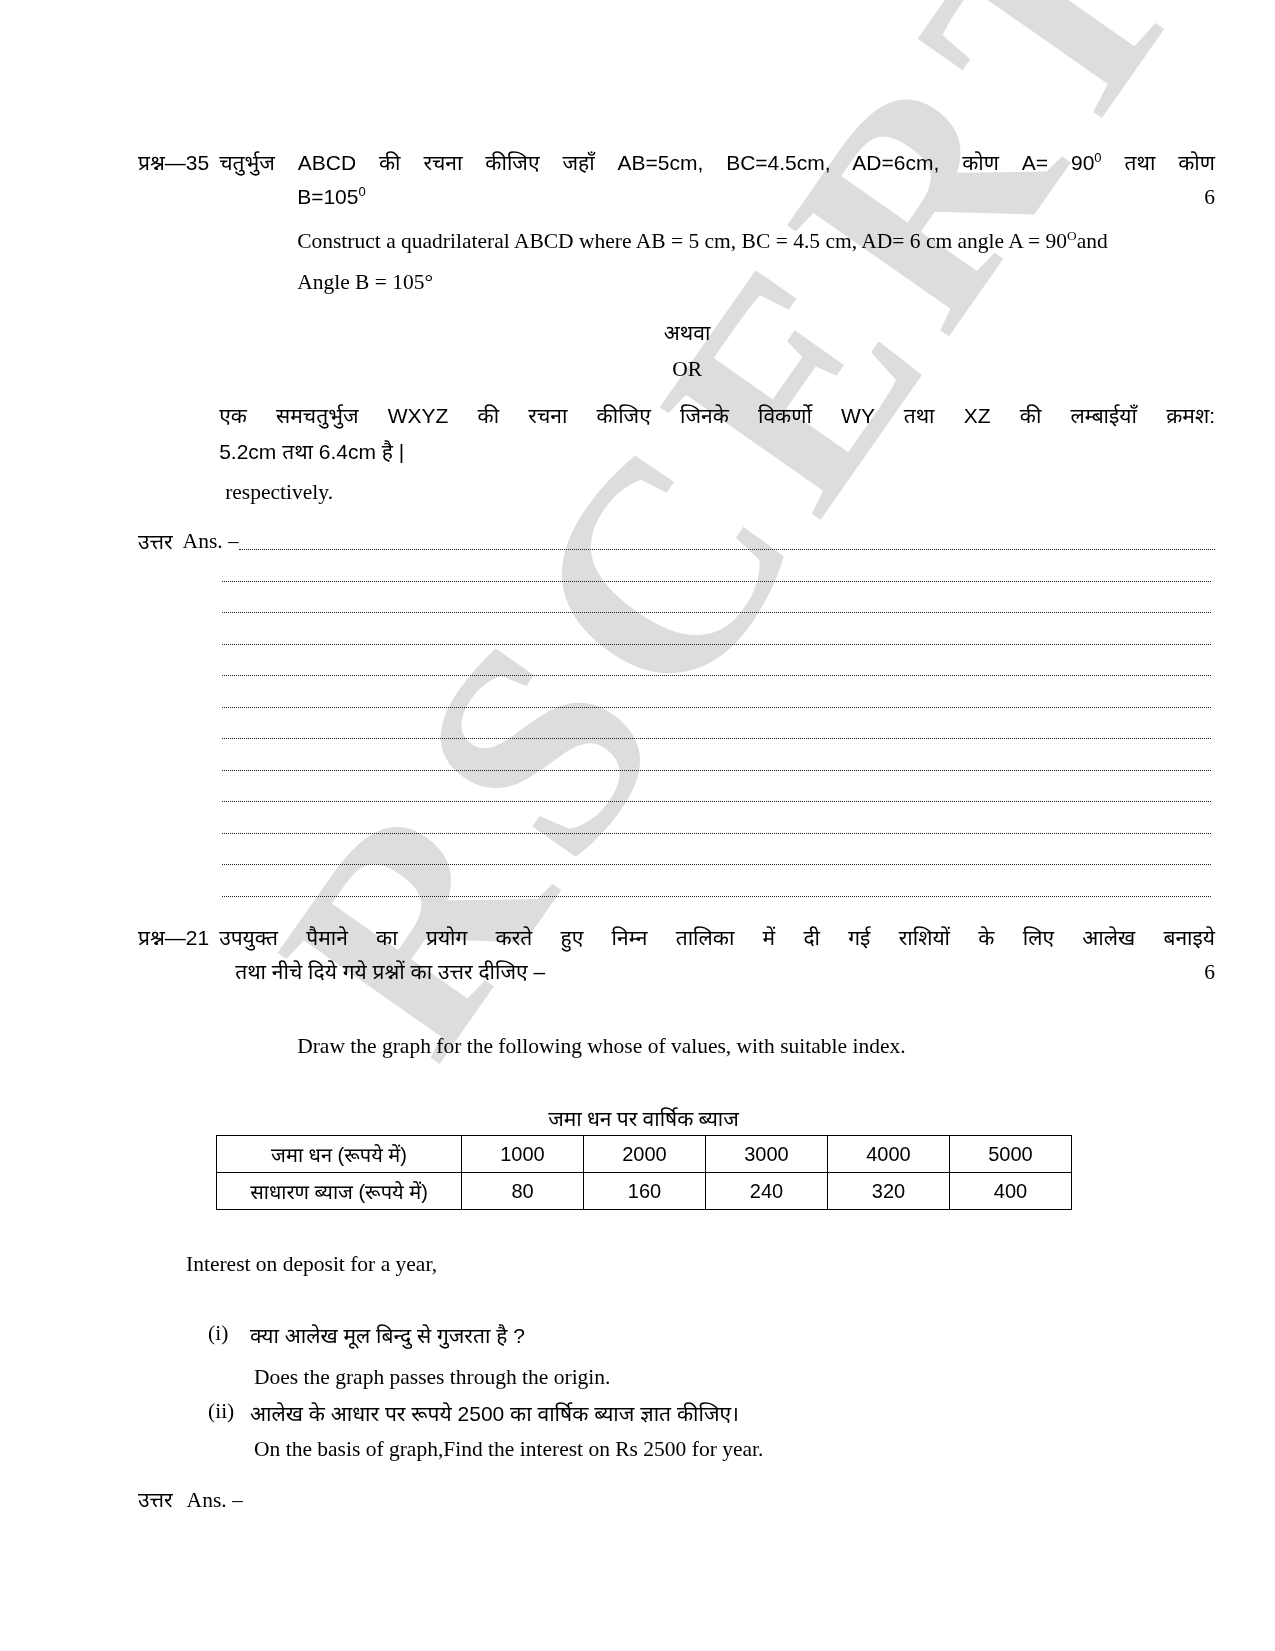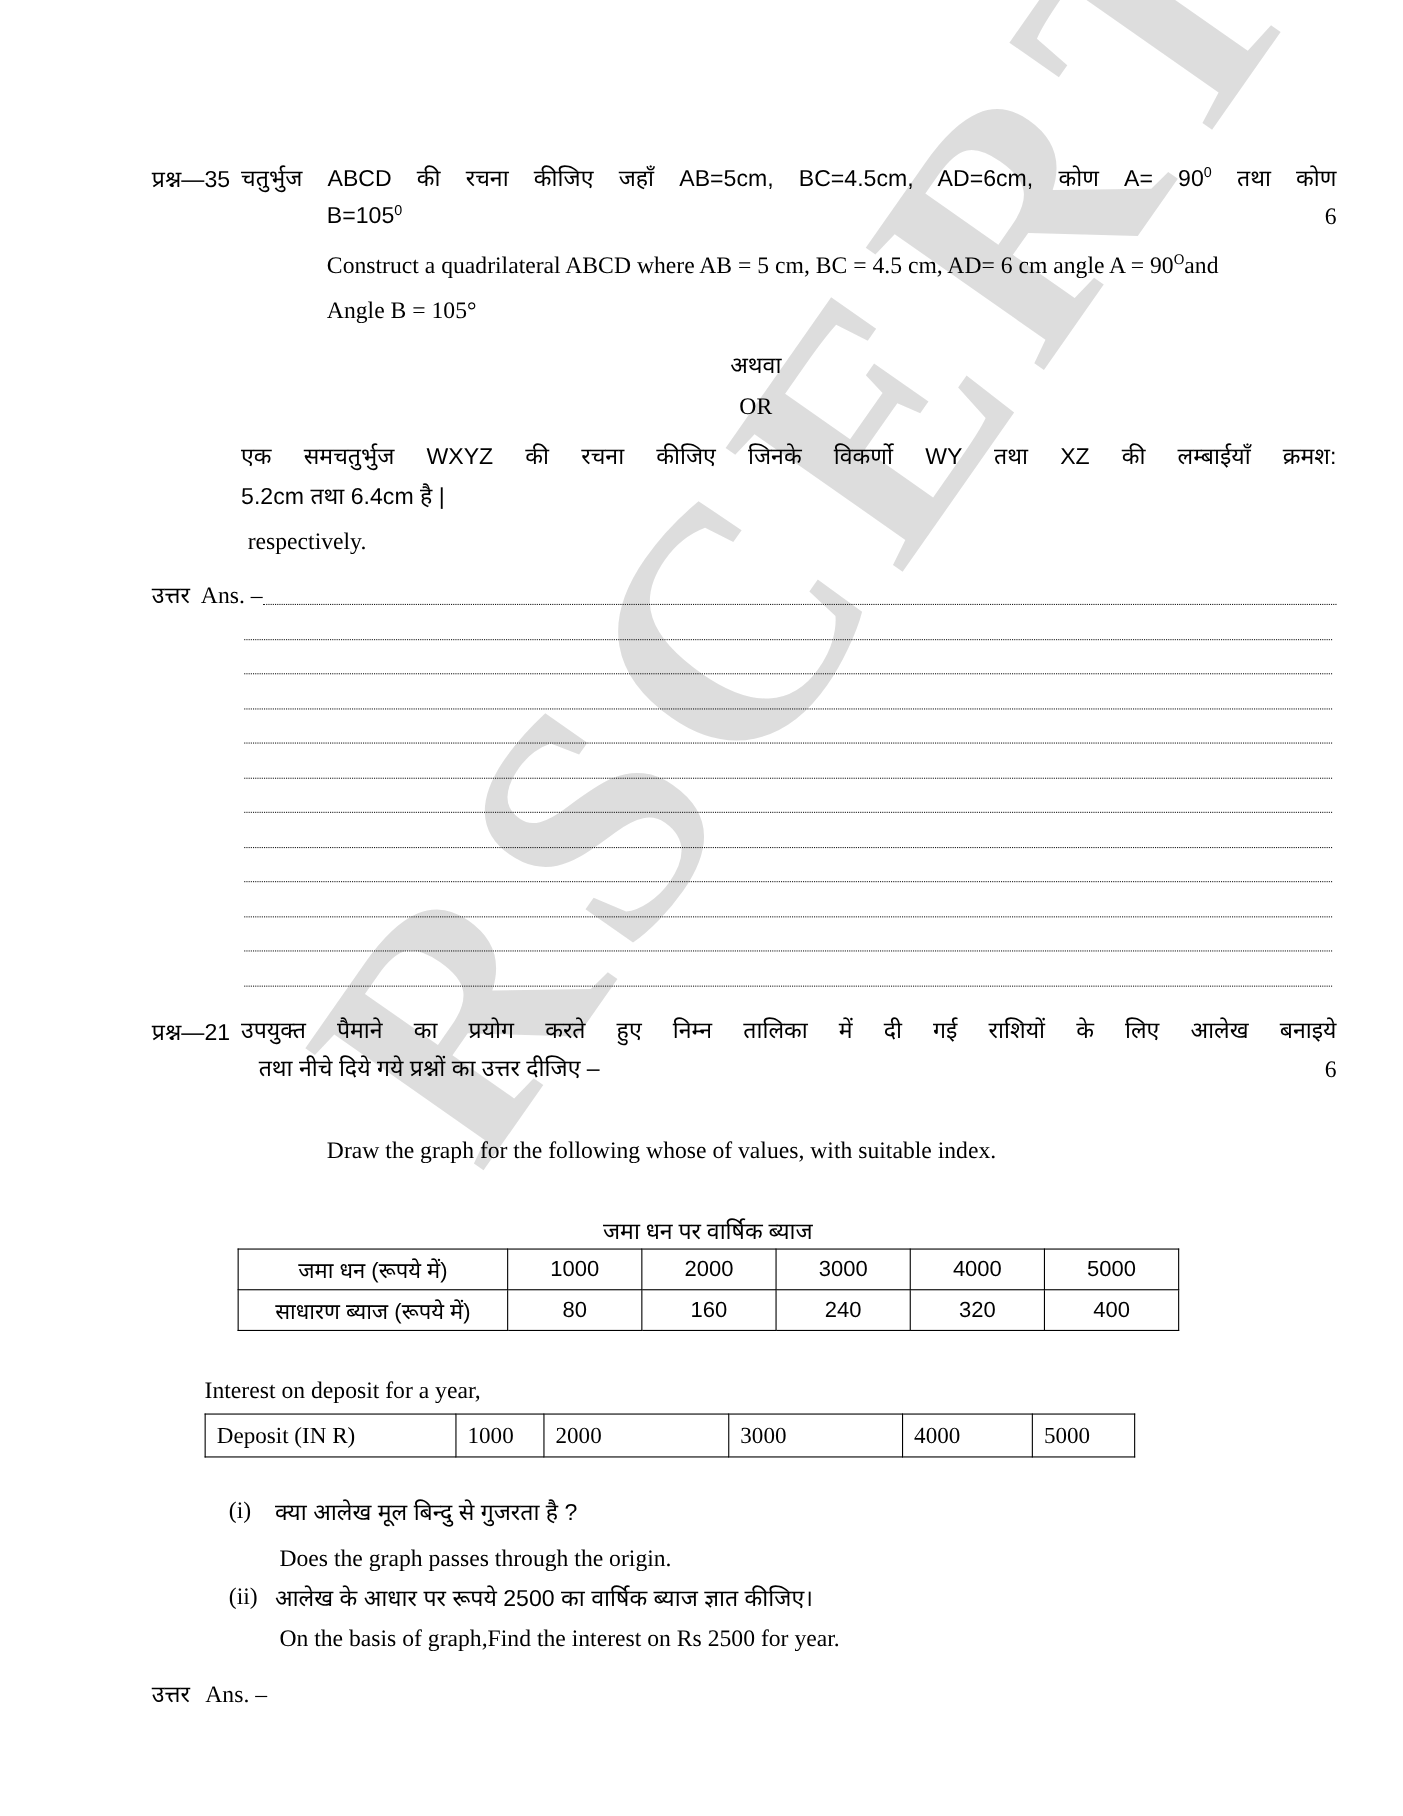--- a/index.html
+++ b/index.html
@@ -270,28 +270,20 @@
       <table class="data eng-table" style="width:845px; margin-top:8px;">
         <colgroup>
           <col style="width:228px">
           <col style="width:80px">
           <col style="width:168px">
           <col style="width:158px">
           <col style="width:118px">
           <col style="width:93px">
         </colgroup>
         <tbody>
-          <tr>
-            <td>Deposit (IN R)</td>
-            <td>1000</td>
-            <td>2000</td>
-            <td>3000</td>
-            <td>4000</td>
-            <td>5000</td>
-          </tr>
         </tbody>
       </table>
     </div>
 
     <div style="margin-top:36px; padding-left:208px; padding-right:60px;">
 
       <div class="sub-item">
         <div class="sub-marker">(i)</div>
         <div style="flex:1 1 auto;">
           <div class="hin">क्या आलेख मूल बिन्दु से गुजरता है ?</div>

